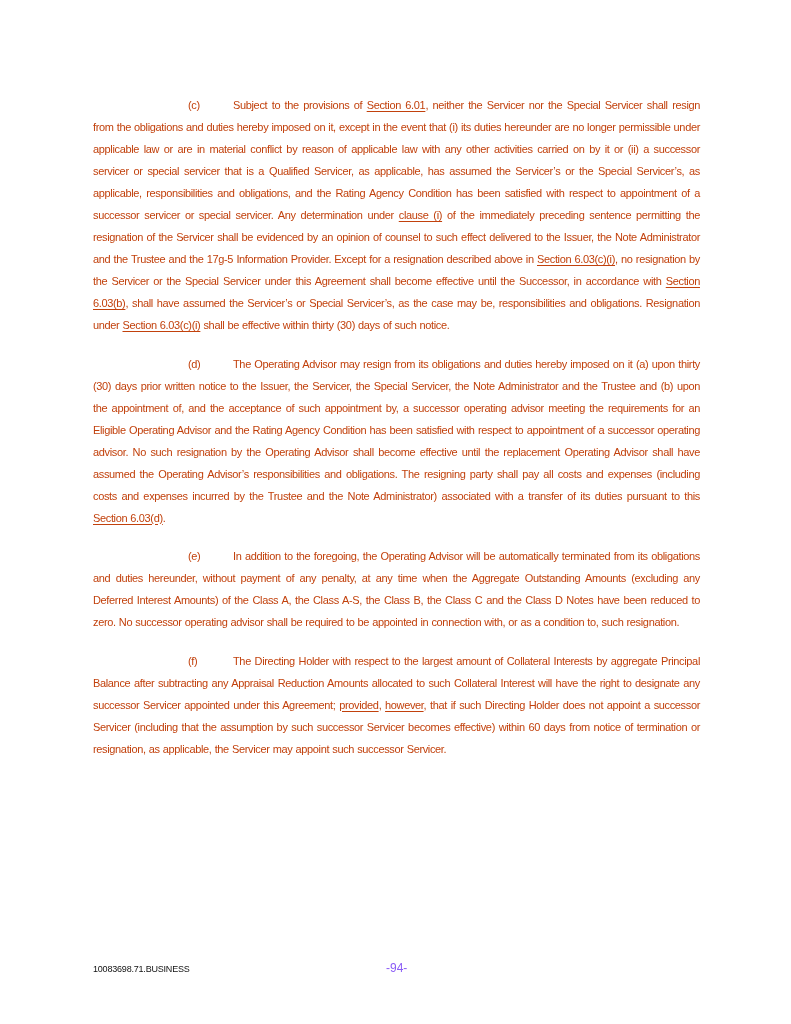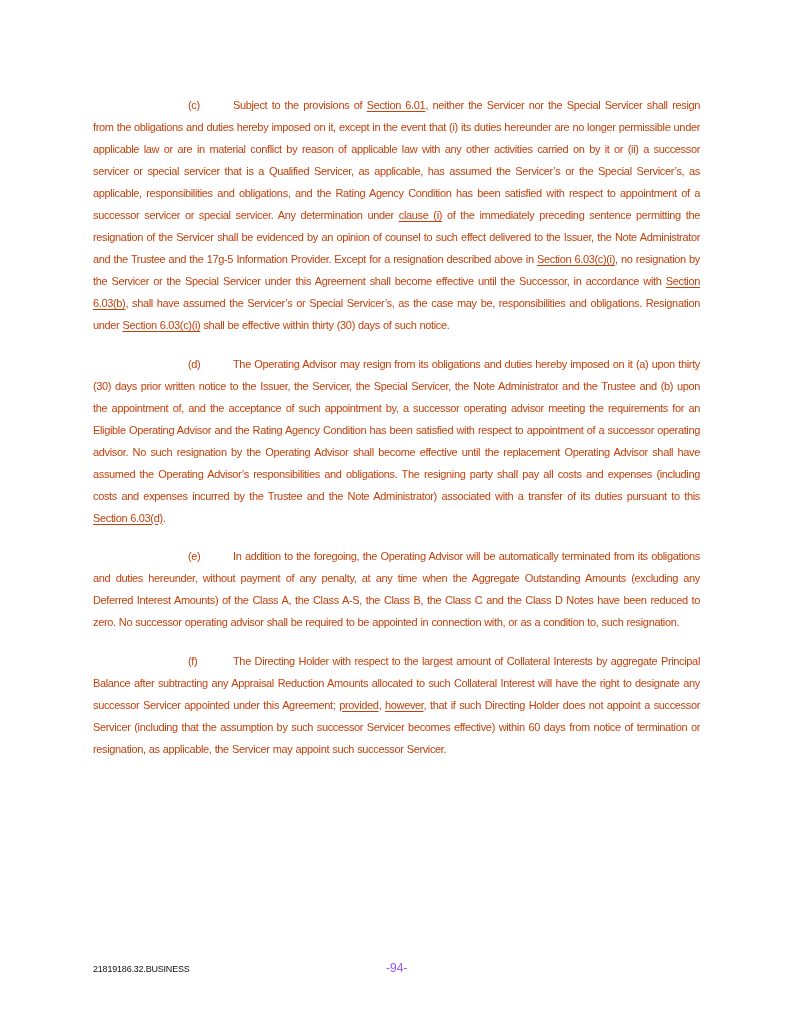--- a/index.html
+++ b/index.html
@@ -34,14 +34,14 @@
     <span class="label">(d)</span><span class="body"><span>The Operating Advisor may resign from its obligations and duties hereby imposed on it (a) upon thirty (30) days prior written notice to the Issuer, the Servicer, the Special Servicer, the Note Administrator and the Trustee and (b) upon the appointment of, and the acceptance of such appointment by, a successor operating advisor meeting the requirements for an Eligible Operating Advisor and the Rating Agency Condition has been satisfied with respect to appointment of a successor operating advisor.  No such resignation by the Operating Advisor shall become effective until the replacement Operating Advisor shall have assumed the Operating Advisor’s responsibilities and obligations.  The resigning party shall pay all costs and expenses (including costs and expenses incurred by the Trustee and the Note Administrator) associated with a transfer of its duties pursuant to this </span><span class="u">Section 6.03(d)</span><span>.</span></span>
   </p>
   <p class="para">
     <span class="label">(e)</span><span class="body"><span>In addition to the foregoing, the Operating Advisor will be automatically terminated from its obligations and duties hereunder, without payment of any penalty, at any time when the Aggregate Outstanding Amounts (excluding any Deferred Interest Amounts) of the Class A, the Class A-S, the Class B, the Class C and the Class D Notes have been reduced to zero. No successor operating advisor shall be required to be appointed in connection with, or as a condition to, such resignation.</span></span>
   </p>
   <p class="para">
     <span class="label">(f)</span><span class="body"><span>The Directing Holder with respect to the largest amount of Collateral Interests by aggregate Principal Balance after subtracting any Appraisal Reduction Amounts allocated to such Collateral Interest will have the right to designate any successor Servicer appointed under this Agreement; </span><span class="u">provided</span><span>, </span><span class="u">however</span><span>, that if such Directing Holder does not appoint a successor Servicer (including that the assumption by such successor Servicer becomes effective) within 60 days from notice of termination or resignation, as applicable, the Servicer may appoint such successor Servicer.</span></span>
   </p>
 </div>
 
-<div class="footer-id">21819186.32.BUSINESS</div>
+<div class="footer-id">10083698.71.BUSINESS</div>
 <div class="footer-page">-94-</div>
 
 </body></html>

